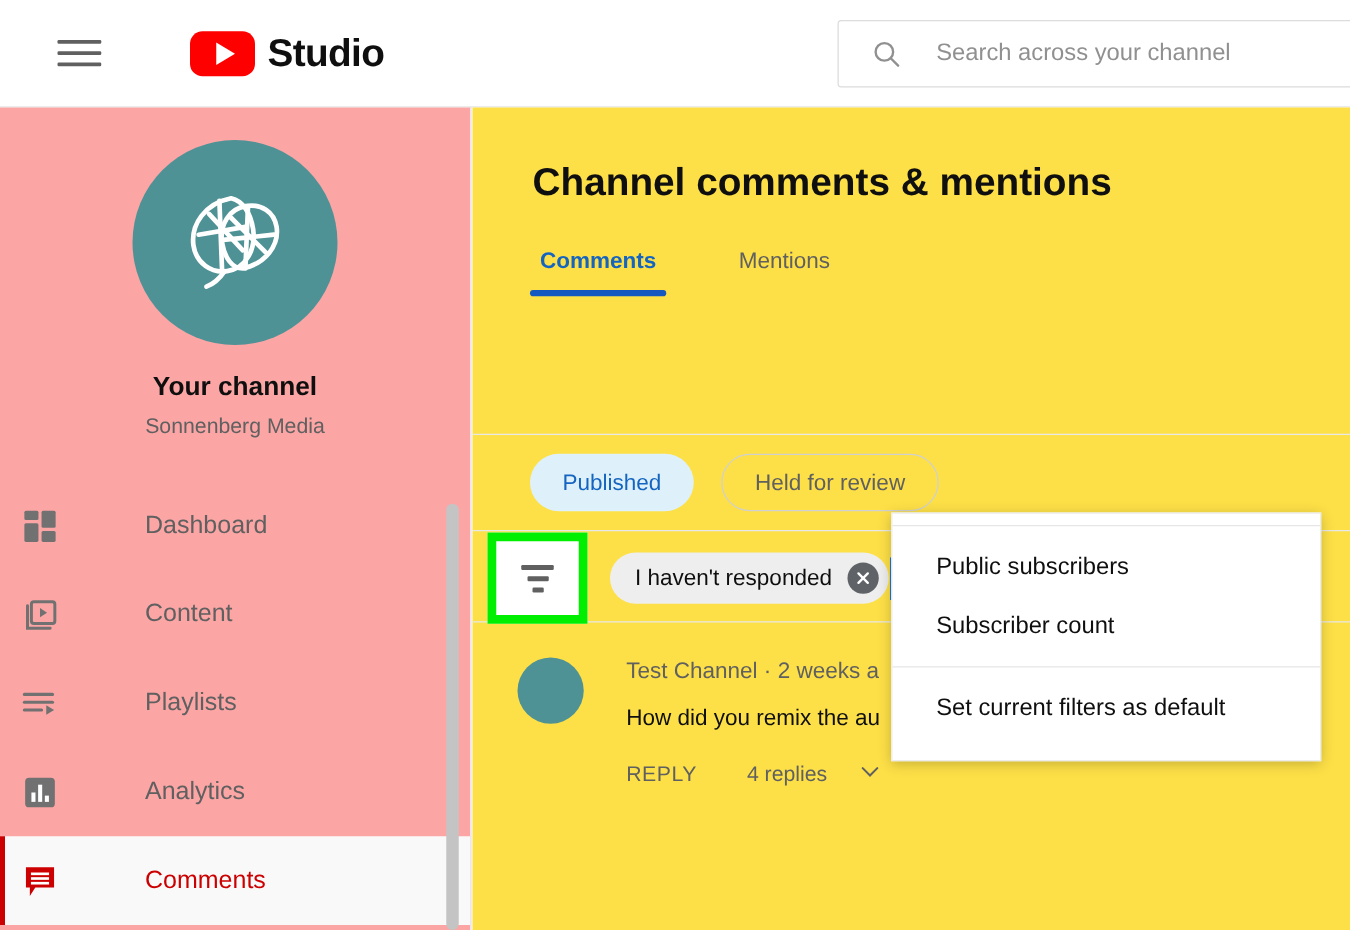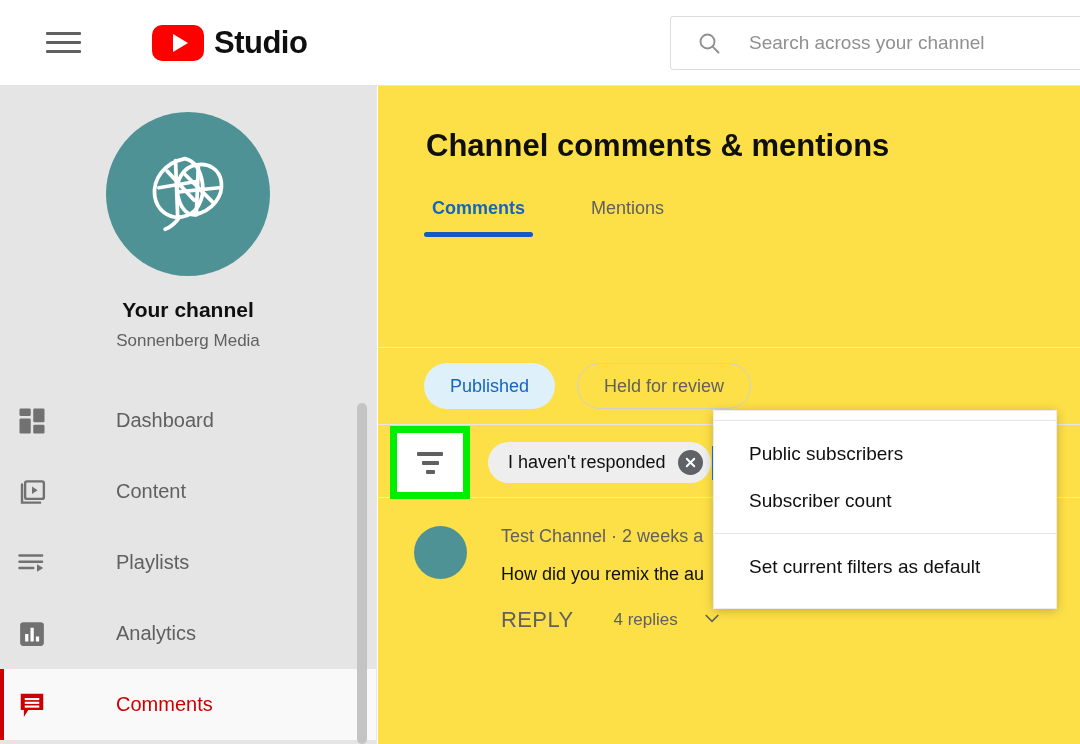--- a/index.html
+++ b/index.html
@@ -56,21 +56,21 @@
     font-family: "Liberation Sans", sans-serif;
     font-size: 19px; color: #606060; margin-left: 28px;
     background: transparent;
   }
   .search-input::placeholder { color: #909090; }
 
   
   .sidebar {
     position: absolute; top: 86px; left: 0;
     width: 377px; height: 658px;
-    background: #e5e5e5;
+    background: #fca5a5;
     border-right: 1px solid #e8e8e8;
     overflow: hidden;
   }
   .channel-block {
     padding-top: 26px;
     display: flex; flex-direction: column; align-items: center;
   }
   .avatar-big {
     width: 164px; height: 164px; border-radius: 50%;
     background: #4e9296;
@@ -188,21 +188,21 @@
     display: flex;
   }
   .avatar-sm {
     width: 53px; height: 53px; border-radius: 50%;
     background: #4e9296; flex: 0 0 auto;
   }
   .comment-body { margin-left: 34px; }
   .comment-meta { font-size: 18px; color: #606060; white-space: nowrap; }
   .comment-text { margin-top: 17px; font-size: 18px; color: #0f0f0f; white-space: nowrap; }
   .comment-actions { margin-top: 22px; display: flex; align-items: center; gap: 40px; }
-  .reply-btn { font-size: 22px; color: #606060; letter-spacing: 0.4px; cursor: pointer; }
+  .reply-btn { font-size: 17px; color: #606060; letter-spacing: 0.4px; cursor: pointer; }
   .replies-toggle { display: flex; align-items: center; gap: 24px; font-size: 17px; color: #606060; cursor: pointer; }
 
   
   .menu {
     position: absolute; left: 713px; top: 410px;
     width: 344px;
     background: #fff;
     border: 1px solid #ececec;
     box-shadow: 0 2px 10px rgba(0,0,0,0.22);
     padding: 9px 0;

